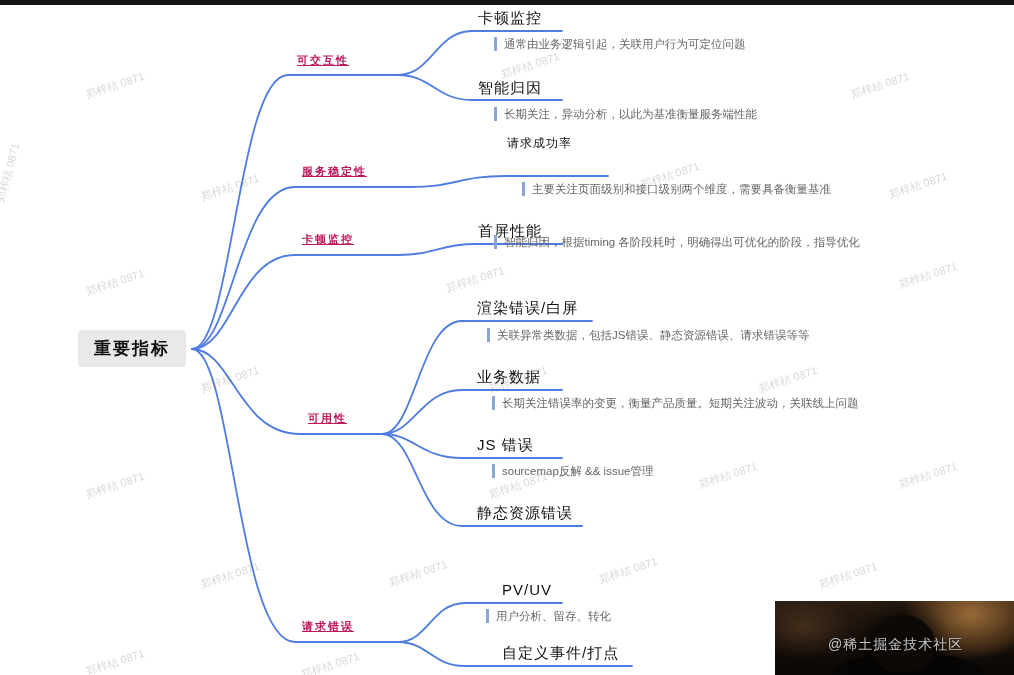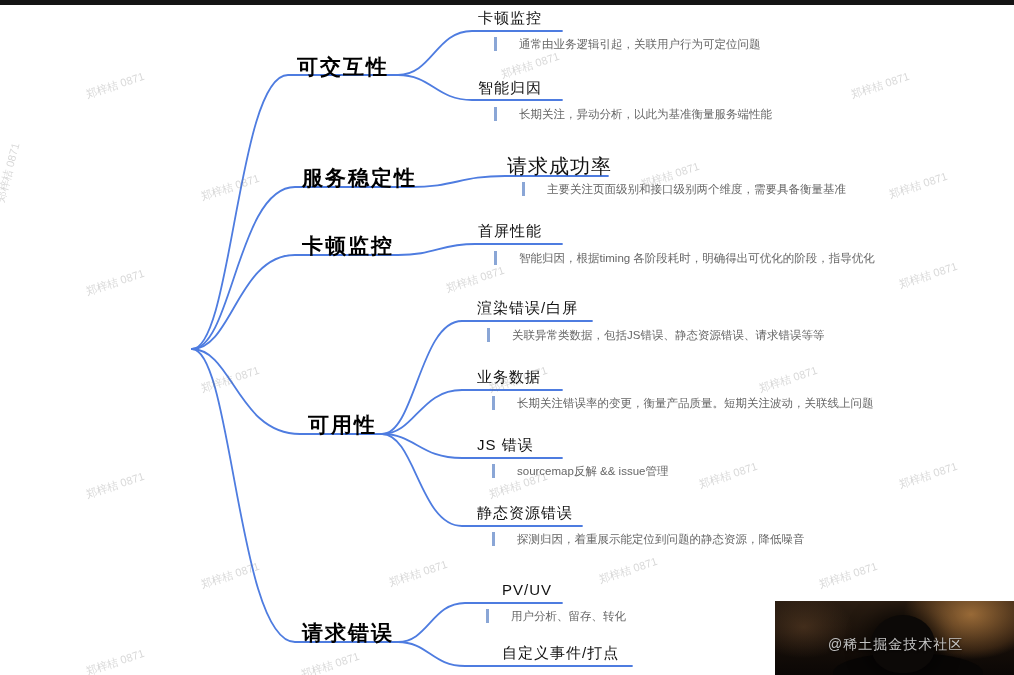--- a/index.html
+++ b/index.html
@@ -10,25 +10,25 @@
     overflow:hidden; margin:0 auto;
   }
   svg.edges{ position:absolute; left:0; top:0; z-index:1; }
   .edge{ fill:none; stroke:var(--line); stroke-width:1.8; stroke-linecap:round; }
 
   .node{ position:absolute; z-index:3; white-space:nowrap; }
   .root{
     background:#e9e9e9; border-radius:4px; padding:7px 16px;
     font-size:17px; font-weight:600; color:#111; letter-spacing:2px;
   }
-  .branch{ font-size:21px; font-weight:700; color:#000000; letter-spacing:2px; }
+  .branch{ font-size:11px; font-weight:700; color:#be185d; letter-spacing:2px;text-decoration:underline; }
   .topic{ font-size:15px; font-weight:400; color:#111; letter-spacing:1px; }
   .desc{
     position:absolute; z-index:3; white-space:nowrap;
-    border-left:3px solid var(--bar); padding-left:22px;
+    border-left:3px solid var(--bar); padding-left:7px;
     font-size:11.5px; color:#666; line-height:14px;
   }
   #watermark-layer{ position:absolute; inset:0; z-index:2; pointer-events:none; }
   .wm{
     position:absolute; font-size:11px; color:rgba(110,110,110,0.28);
     transform:rotate(-18deg); white-space:nowrap;
   }
   .wm.vert{ transform:rotate(-75deg); }
 
   #bottom-bar{
@@ -100,50 +100,50 @@
       <span class="wm" style="left: 898px; top: 468px;">郑梓桔 0871</span>
       <span class="wm" style="left: 200px; top: 568px;">郑梓桔 0871</span>
       <span class="wm" style="left: 388px; top: 566px;">郑梓桔 0871</span>
       <span class="wm" style="left: 598px; top: 563px;">郑梓桔 0871</span>
       <span class="wm" style="left: 818px; top: 568px;">郑梓桔 0871</span>
       <span class="wm" style="left: 85px; top: 655px;">郑梓桔 0871</span>
       <span class="wm" style="left: 300px; top: 658px;">郑梓桔 0871</span>
       <span class="wm vert" style="left: -22px; top: 165px;">郑梓桔 0871</span>
     </div>
 
+  <div class="node root" style="left:78px; top:330px">重要指标</div>
 
   <div class="node branch" style="left:297px; top:53px">可交互性</div>
   <div class="node branch" style="left:302px; top:164px">服务稳定性</div>
   <div class="node branch" style="left:302px; top:232px">卡顿监控</div>
   <div class="node branch" style="left:308px; top:411px">可用性</div>
   <div class="node branch" style="left:302px; top:619px">请求错误</div>
 
   <div class="node topic" style="left:478px; top:9px">卡顿监控</div>
   <div class="desc" style="left:494px; top:37px">通常由业务逻辑引起，关联用户行为可定位问题</div>
 
   <div class="node topic" style="left:478px; top:79px">智能归因</div>
   <div class="desc" style="left:494px; top:107px">长期关注，异动分析，以此为基准衡量服务端性能</div>
 
-  <div class="node topic" style="left:507px; top:153px; font-size:20px">请求成功率</div>
+  <div class="node topic" style="left:507px; top:135px; font-size:12px">请求成功率</div>
   <div class="desc" style="left:522px; top:182px">主要关注页面级别和接口级别两个维度，需要具备衡量基准</div>
 
   <div class="node topic" style="left:478px; top:222px">首屏性能</div>
-  <div class="desc" style="left:494px; top:251px">智能归因，根据timing 各阶段耗时，明确得出可优化的阶段，指导优化</div>
+  <div class="desc" style="left:494px; top:235px">智能归因，根据timing 各阶段耗时，明确得出可优化的阶段，指导优化</div>
 
   <div class="node topic" style="left:477px; top:299px">渲染错误/白屏</div>
   <div class="desc" style="left:487px; top:328px">关联异常类数据，包括JS错误、静态资源错误、请求错误等等</div>
 
   <div class="node topic" style="left:477px; top:368px">业务数据</div>
   <div class="desc" style="left:492px; top:396px">长期关注错误率的变更，衡量产品质量。短期关注波动，关联线上问题</div>
 
   <div class="node topic" style="left:477px; top:436px">JS 错误</div>
   <div class="desc" style="left:492px; top:464px">sourcemap反解 &amp;&amp; issue管理</div>
 
   <div class="node topic" style="left:477px; top:504px">静态资源错误</div>
-  <div class="desc" style="left:492px; top:532px">探测归因，着重展示能定位到问题的静态资源，降低噪音</div>
 
   <div class="node topic" style="left:502px; top:581px">PV/UV</div>
   <div class="desc" style="left:486px; top:609px">用户分析、留存、转化</div>
 
   <div class="node topic" style="left:502px; top:644px">自定义事件/打点</div>
 
   <div id="bottom-bar"></div>
 
   <div id="webcam">
     <div class="wc-shoulder"></div>

